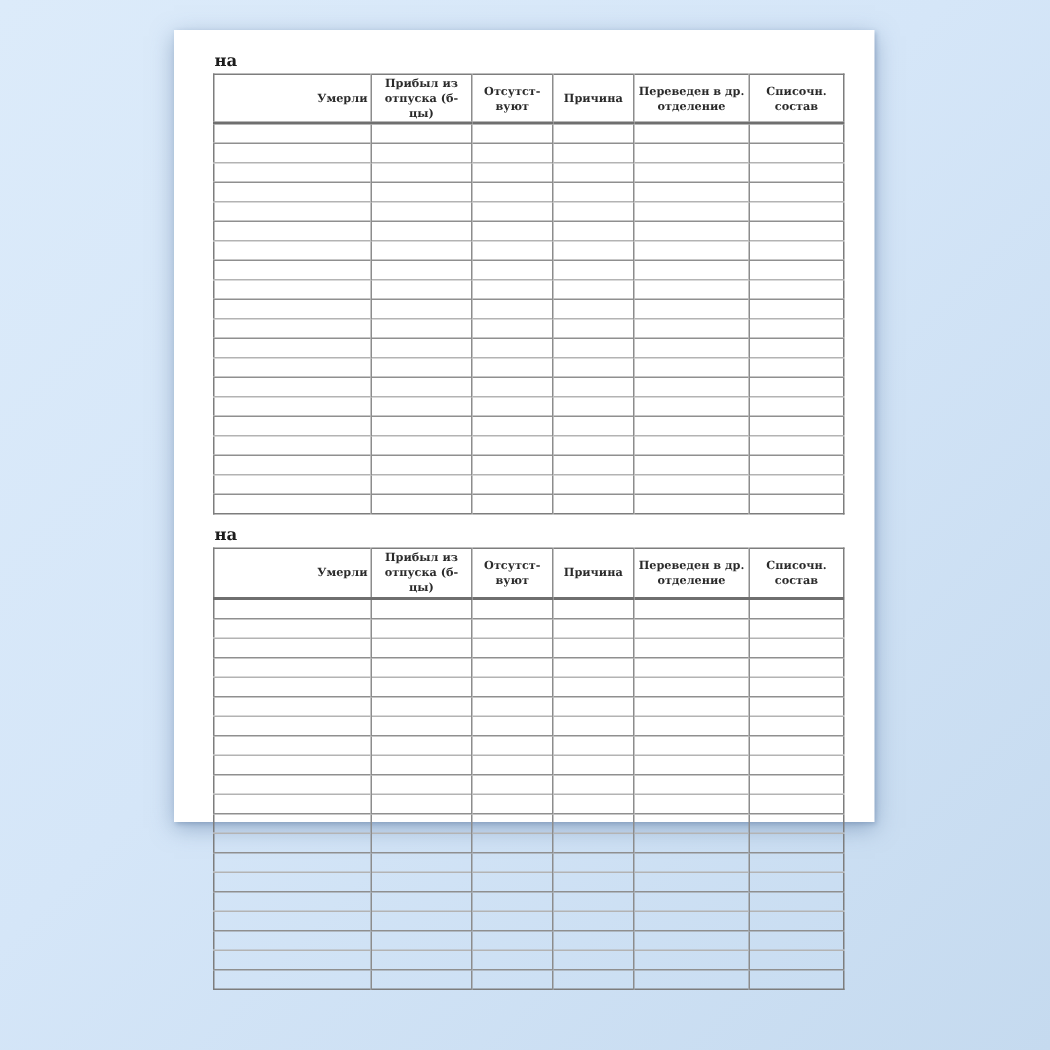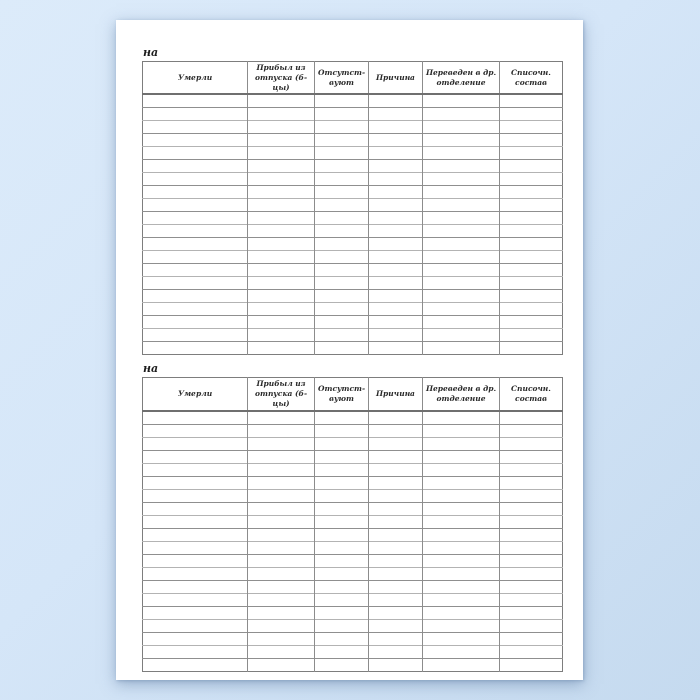--- a/index.html
+++ b/index.html
@@ -16,27 +16,26 @@
   .stage {
     position: relative;
     width: 700px;
     height: 700px;
   }
   .paper {
     position: absolute;
     left: 116px;
     top: 20px;
     width: 467px;
-    height: 660px;
+    height: 528px;
     background: #ffffff;
     box-shadow: 0 4px 14px rgba(90, 120, 160, 0.50),
                 1px 1px 3px rgba(110, 140, 175, 0.45);
     box-sizing: border-box;
-    padding: 26px 0 0 26px;
-    font-style: italic;
+    padding: 14px 0 0 26px;
   }
   .section {
     width: 421px;
   }
   .section + .section {
     margin-top: 7px;
   }
   .na-label {
     font-size: 11px;
     font-weight: bold;
@@ -59,20 +58,21 @@
     color: #2a2a2a;
     text-align: center;
     vertical-align: middle;
     padding: 1px 2px;
     border-left: 1px solid #8c8c8c;
     border-bottom: 2px solid #6f6f6f;
     background: #ffffff;
   }
   table.form-table thead th:first-child {
     border-left: none;
+    text-align: right;
   }
   table.form-table tbody td {
     height: 12px;
     padding: 0;
     border-left: 1px solid #8c8c8c;
   }
   table.form-table tbody td:first-child {
     border-left: none;
   }
   table.form-table tbody tr {

